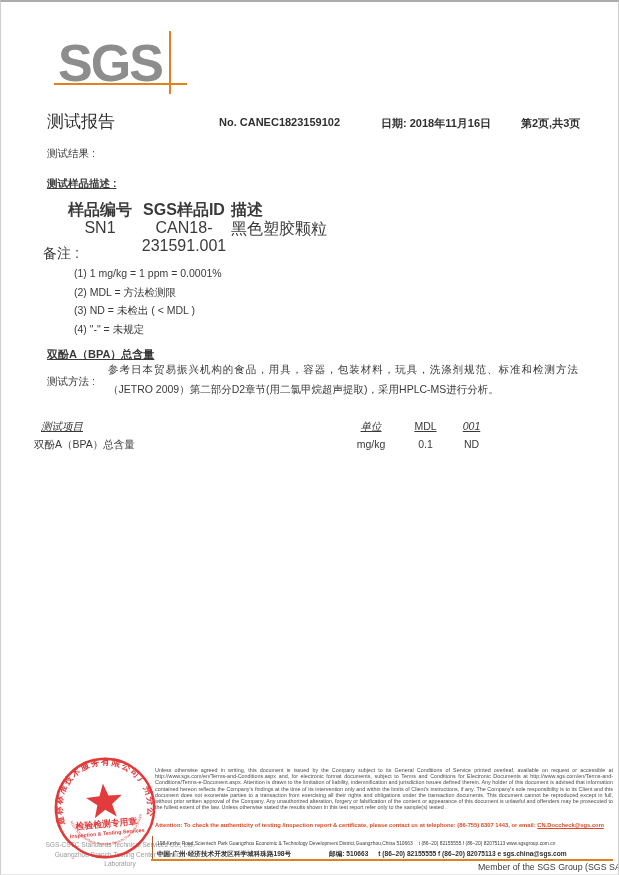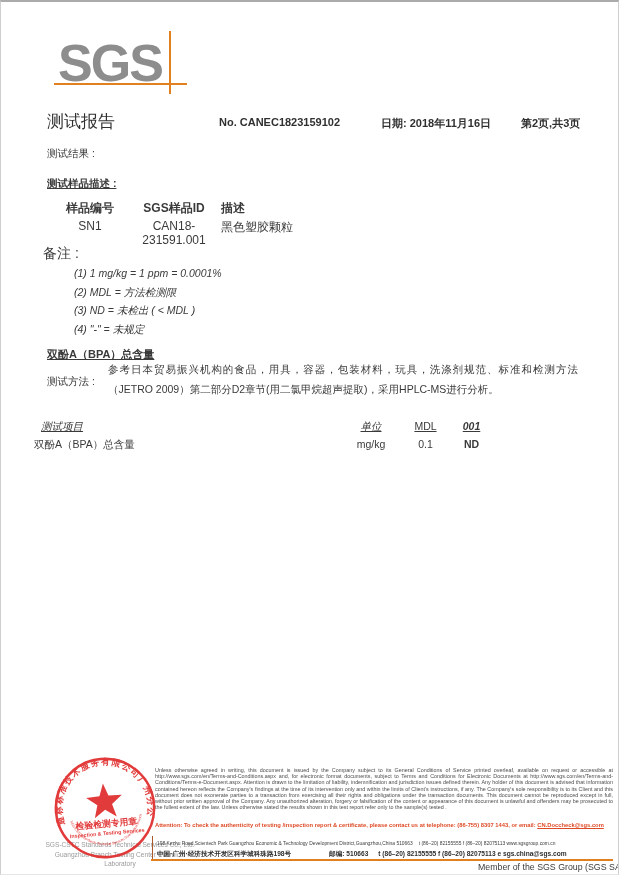--- a/index.html
+++ b/index.html
@@ -22,39 +22,39 @@
   .logo-hline{position:absolute;left:-2px;top:57px;width:133px;height:2px;background:var(--accent-orange);}
   .logo-vline{position:absolute;left:113px;top:5px;width:2px;height:63px;background:var(--accent-orange);}
   
   .report-title{position:absolute;left:46px;top:108px;font-size:17px;font-weight:normal;color:#303030;}
   .report-no{position:absolute;left:218px;top:114px;font-size:11px;font-weight:bold;color:#303030;}
   .report-date{position:absolute;left:380px;top:114px;font-size:11px;font-weight:bold;color:#303030;}
   .report-page-no{position:absolute;left:520px;top:114px;font-size:11px;font-weight:bold;color:#303030;}
   
   .results-heading{position:absolute;left:46px;top:145px;font-size:10.5px;}
   .sample-heading{position:absolute;left:46px;top:175px;font-size:10.5px;font-weight:bold;text-decoration:underline;}
-  .sample-table{position:absolute;left:44px;top:198px;width:400px;font-size:12px;}
+  .sample-table{position:absolute;left:54px;top:198px;width:400px;font-size:16px;}
   .st-row{position:relative;height:19px;}
   .st-c1{position:absolute;left:0;width:90px;text-align:center;}
   .st-c2{position:absolute;left:79px;width:100px;text-align:center;}
   .st-c3{position:absolute;left:176px;}
   .st-head span{font-weight:bold;}
   .notes-heading{position:absolute;left:42px;top:243px;font-size:14px;}
   .notes-list{position:absolute;left:73px;top:262px;font-size:10.5px;list-style:none;}
-  .notes-list li{height:18.5px;line-height:18.5px;font-style:italic;}
+  .notes-list li{height:18.5px;line-height:18.5px;}
   .bpa-heading{position:absolute;left:46px;top:345px;font-size:11px;font-weight:bold;text-decoration:underline;}
   .method-label{position:absolute;left:46px;top:373px;font-size:10.5px;}
   .method-text{position:absolute;left:107px;top:357px;width:470px;font-size:10.5px;line-height:20px;text-align:justify;}
   .result-table{position:absolute;left:40px;top:418px;width:470px;font-size:10.5px;}
   .rt-row{position:relative;height:18px;}
   .rt-c1{position:absolute;left:0;}
   .rt-row.data .rt-c1{left:-7px;}
   .rt-c2{position:absolute;left:300px;width:60px;text-align:center;}
   .rt-c3{position:absolute;left:362px;width:45px;text-align:center;}
-  .rt-c4{position:absolute;left:408px;width:45px;text-align:center;font-weight:bold;}
+  .rt-c4{position:absolute;left:408px;width:45px;text-align:center;}
   .rt-head span{text-decoration:underline;}
   .rt-head .it{font-style:italic;}
   
   .company-lines{position:absolute;left:44px;top:838px;width:150px;font-size:6.6px;color:#9a9a9a;text-align:center;line-height:9.5px;}
   .stamp{position:absolute;left:50px;top:752px;transform:rotate(-5deg);opacity:.92;}
   .legal-text{position:absolute;left:154px;top:765px;width:458px;font-size:5.4px;line-height:6.2px;color:#4d4d4d;text-align:justify;}
   .attention{position:absolute;left:154px;top:820px;width:458px;font-size:5.8px;line-height:6.4px;font-weight:bold;color:var(--attention-red);}
   .attention a{color:var(--attention-red);text-decoration:underline;}
   .addr-block{position:absolute;left:156px;top:838px;width:456px;color:#2f2f2f;}
   .addr-row1{display:flex;gap:6px;font-size:4.9px;line-height:8px;white-space:nowrap;color:#3c3c3c;}

